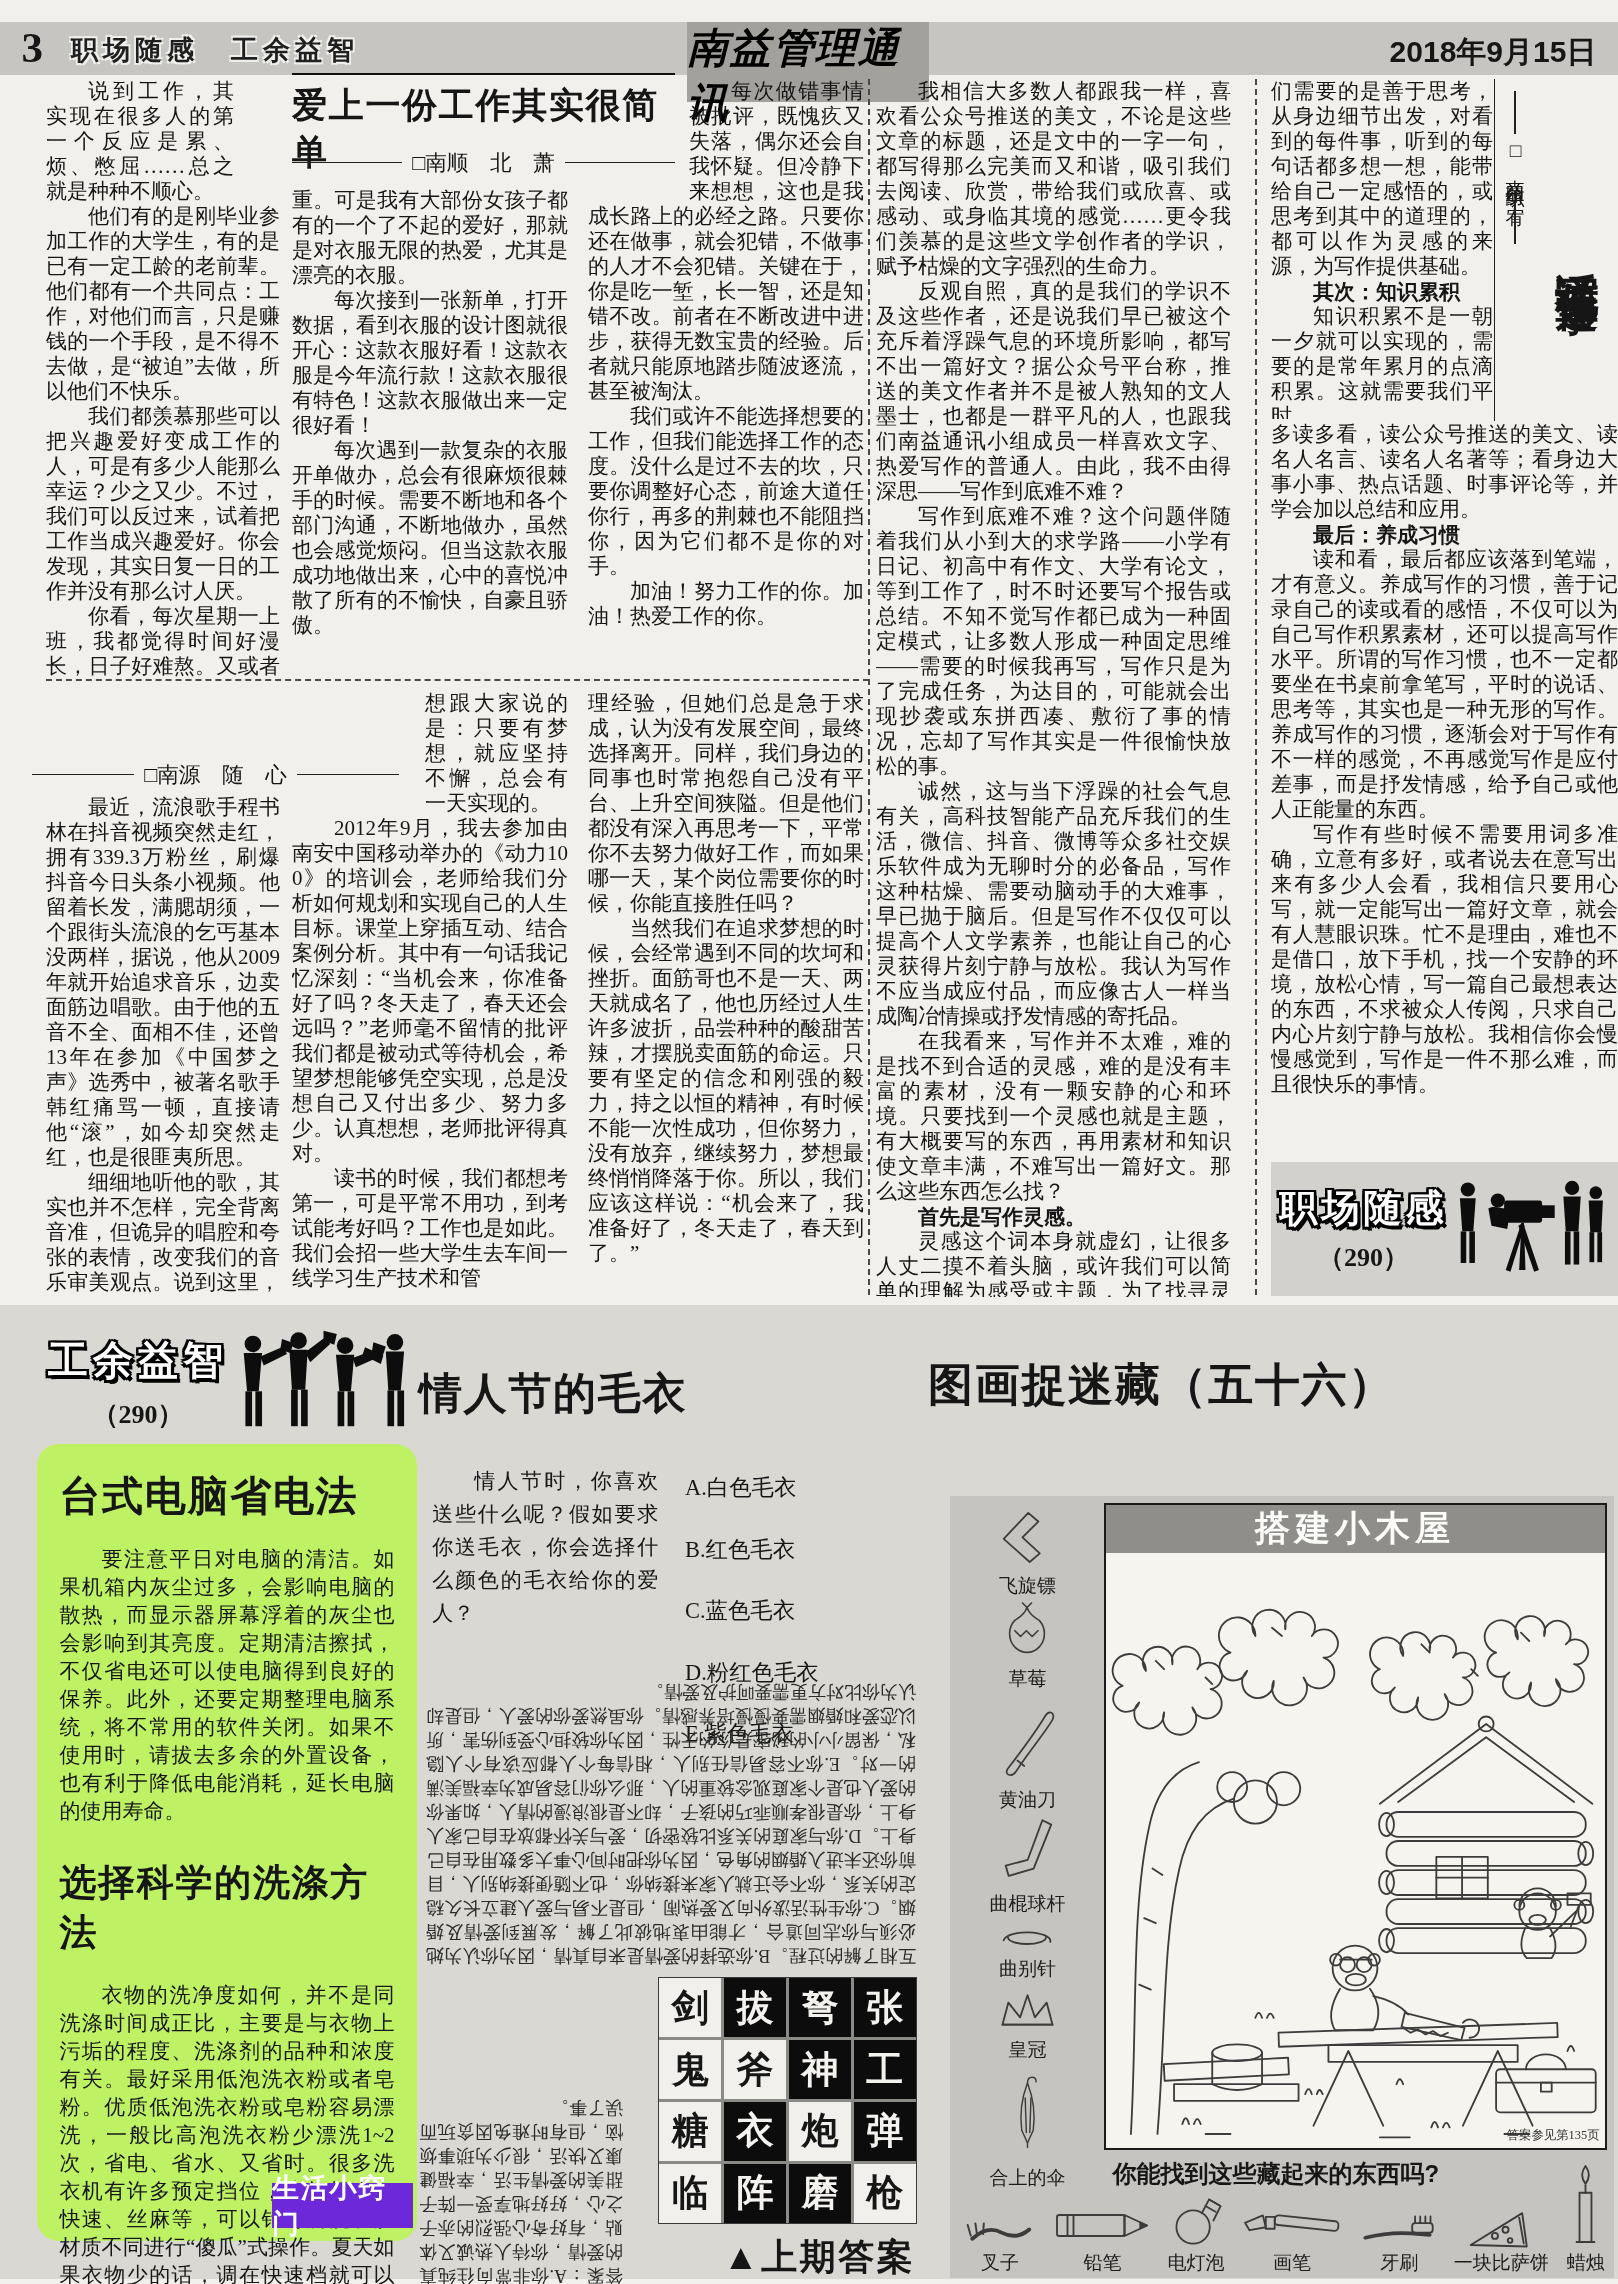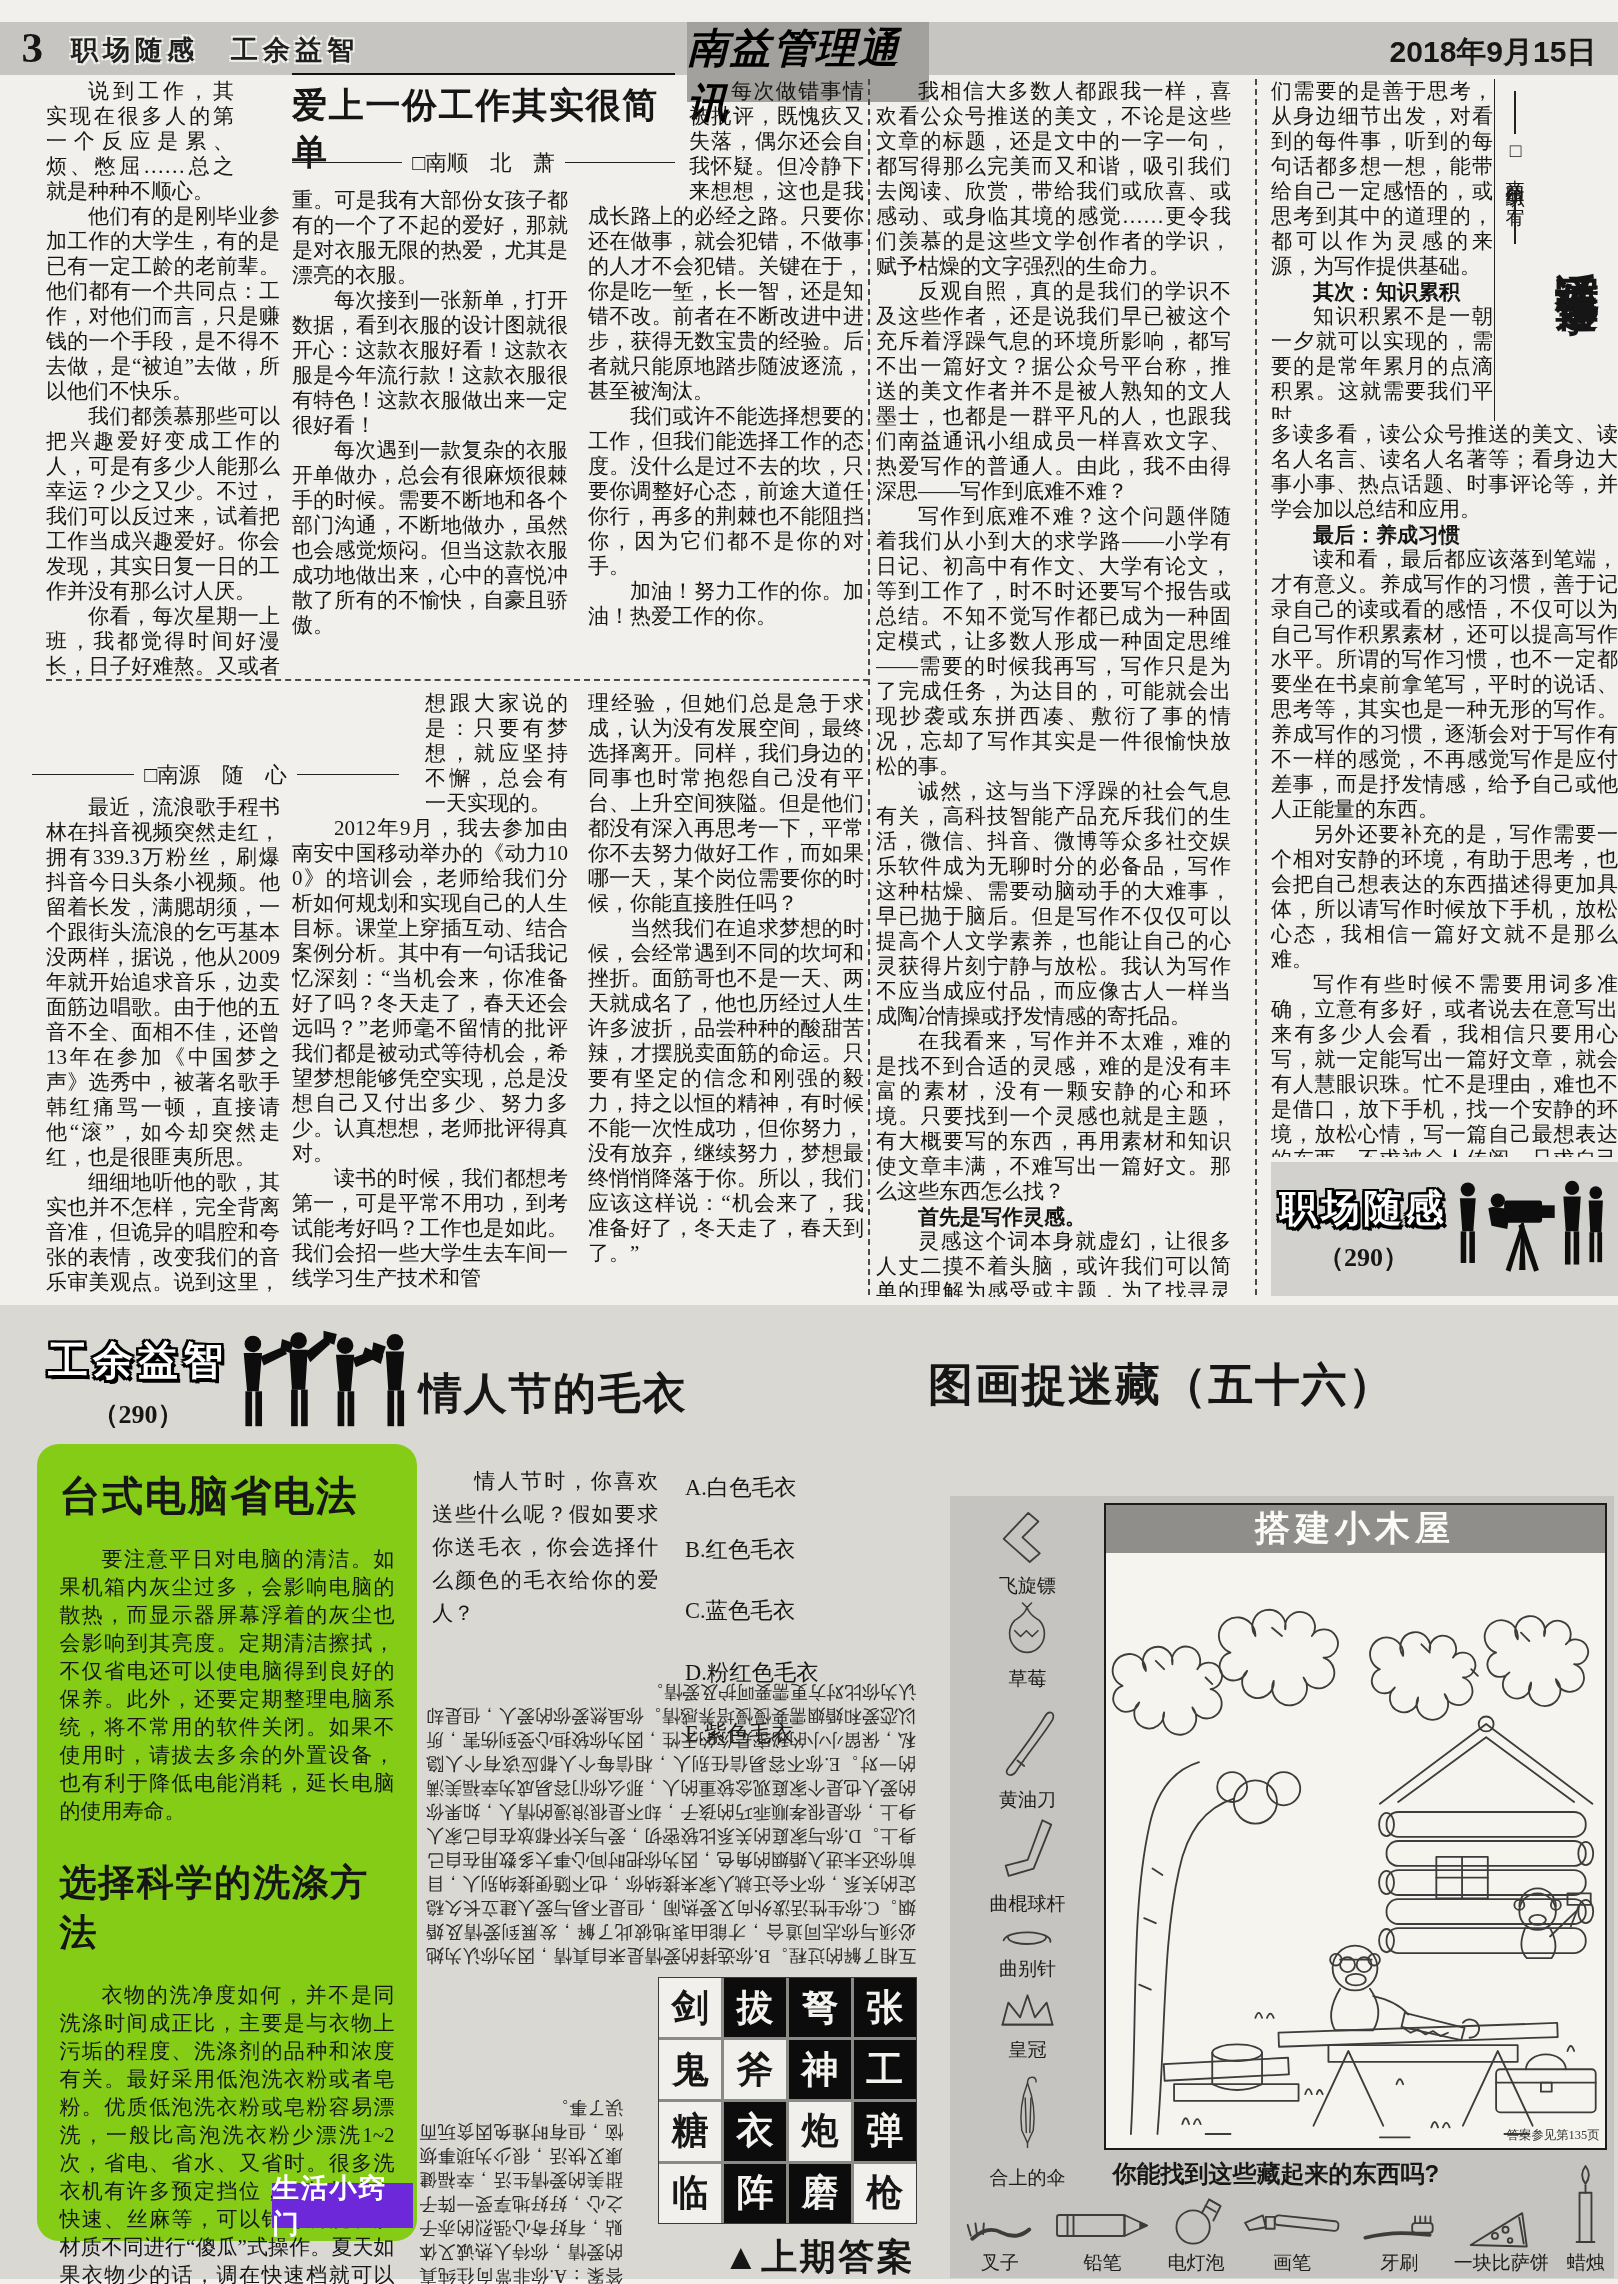--- a/index.html
+++ b/index.html
@@ -46,21 +46,21 @@
   .bubble{font-family:"Liberation Sans","DejaVu Sans",sans-serif;font-weight:bold;color:#fff;
     text-shadow:-2.5px -2.5px 0 #000,2.5px -2.5px 0 #000,-2.5px 2.5px 0 #000,2.5px 2.5px 0 #000,
                 -2.5px 0 0 #000,2.5px 0 0 #000,0 -2.5px 0 #000,0 2.5px 0 #000,3.3px 4.1px 0 #000;}
   .bnum{font-size:26px;font-weight:bold;}
   #badge1{position:absolute;left:1271px;top:1162px;width:347px;height:134px;background:#d2d1cd;
     display:flex;align-items:center;justify-content:space-between;padding:0 8.3px;box-sizing:border-box;}
   #badge2{position:absolute;left:48px;top:1325px;width:367px;height:115px;
     display:flex;align-items:center;justify-content:space-between;}
   
   #bottom{position:absolute;left:0;top:1305px;width:1618px;height:974px;background:#d9d8d3;}
-  #card{position:absolute;left:37px;top:1444px;width:380px;height:797px;background:#84cc16;
+  #card{position:absolute;left:37px;top:1444px;width:380px;height:797px;background:#bef264;
         border-radius:21.6px;box-sizing:border-box;padding:16.6px 22.4px;}
   #card .ctitle1{font-size:41px;}
   #card .ctitle2{font-size:37px;}
   #card .h-art{margin:11.6px 0 18px 0;}
   #card p{margin:0;font-size:21px;line-height:28px;text-align:justify;text-indent:2em;word-break:break-all;}
   #lifebadge{position:absolute;left:272px;top:2183px;width:141px;height:45px;background:#6d28d9;
     color:#fff;display:flex;align-items:center;justify-content:center;font-size:27px;font-weight:bold;letter-spacing:1.7px;}
   
   #quiz{position:absolute;left:419px;top:1305px;width:505px;height:979px;}
   #qtitle{position:absolute;left:0;top:60px;width:100%;font-size:43px;}
@@ -197,21 +197,20 @@
     </div>
     <div id="a3vt">
       <span>话说写作这件事</span>
     </div>
   </div>
   <div class="col txt" style="left:1271px;top:422px;width:347px;height:735px;">
     <p class="cont">多读多看，读公众号推送的美文、读名人名言、读名人名著等；看身边大事小事、热点话题、时事评论等，并学会加以总结和应用。</p>
     <p class="subhead">最后：养成习惯</p>
     <div>
         <p>读和看，最后都应该落到笔端，才有意义。养成写作的习惯，善于记录自己的读或看的感悟，不仅可以为自己写作积累素材，还可以提高写作水平。所谓的写作习惯，也不一定都要坐在书桌前拿笔写，平时的说话、思考等，其实也是一种无形的写作。养成写作的习惯，逐渐会对于写作有不一样的感觉，不再感觉写作是应付差事，而是抒发情感，给予自己或他人正能量的东西。</p>
-        <p>另外还要补充的是，写作需要一个相对安静的环境，有助于思考，也会把自己想表达的东西描述得更加具体，所以请写作时候放下手机，放松心态，我相信一篇好文就不是那么难。</p>
         <p>写作有些时候不需要用词多准确，立意有多好，或者说去在意写出来有多少人会看，我相信只要用心写，就一定能写出一篇好文章，就会有人慧眼识珠。忙不是理由，难也不是借口，放下手机，找一个安静的环境，放松心情，写一篇自己最想表达的东西，不求被众人传阅，只求自己内心片刻宁静与放松。我相信你会慢慢感觉到，写作是一件不那么难，而且很快乐的事情。</p>
       </div>
   </div>
 
   <div id="badge1">
     <div>
       <div class="bubble" style="font-size:38px;letter-spacing:4.1px;">职场随感</div>
       <div class="bnum" style="text-align:center;margin-top:6.6px;">（290）</div>
     </div>
     <svg class="sil" width="158" height="116" viewBox="0 0 200 140">

